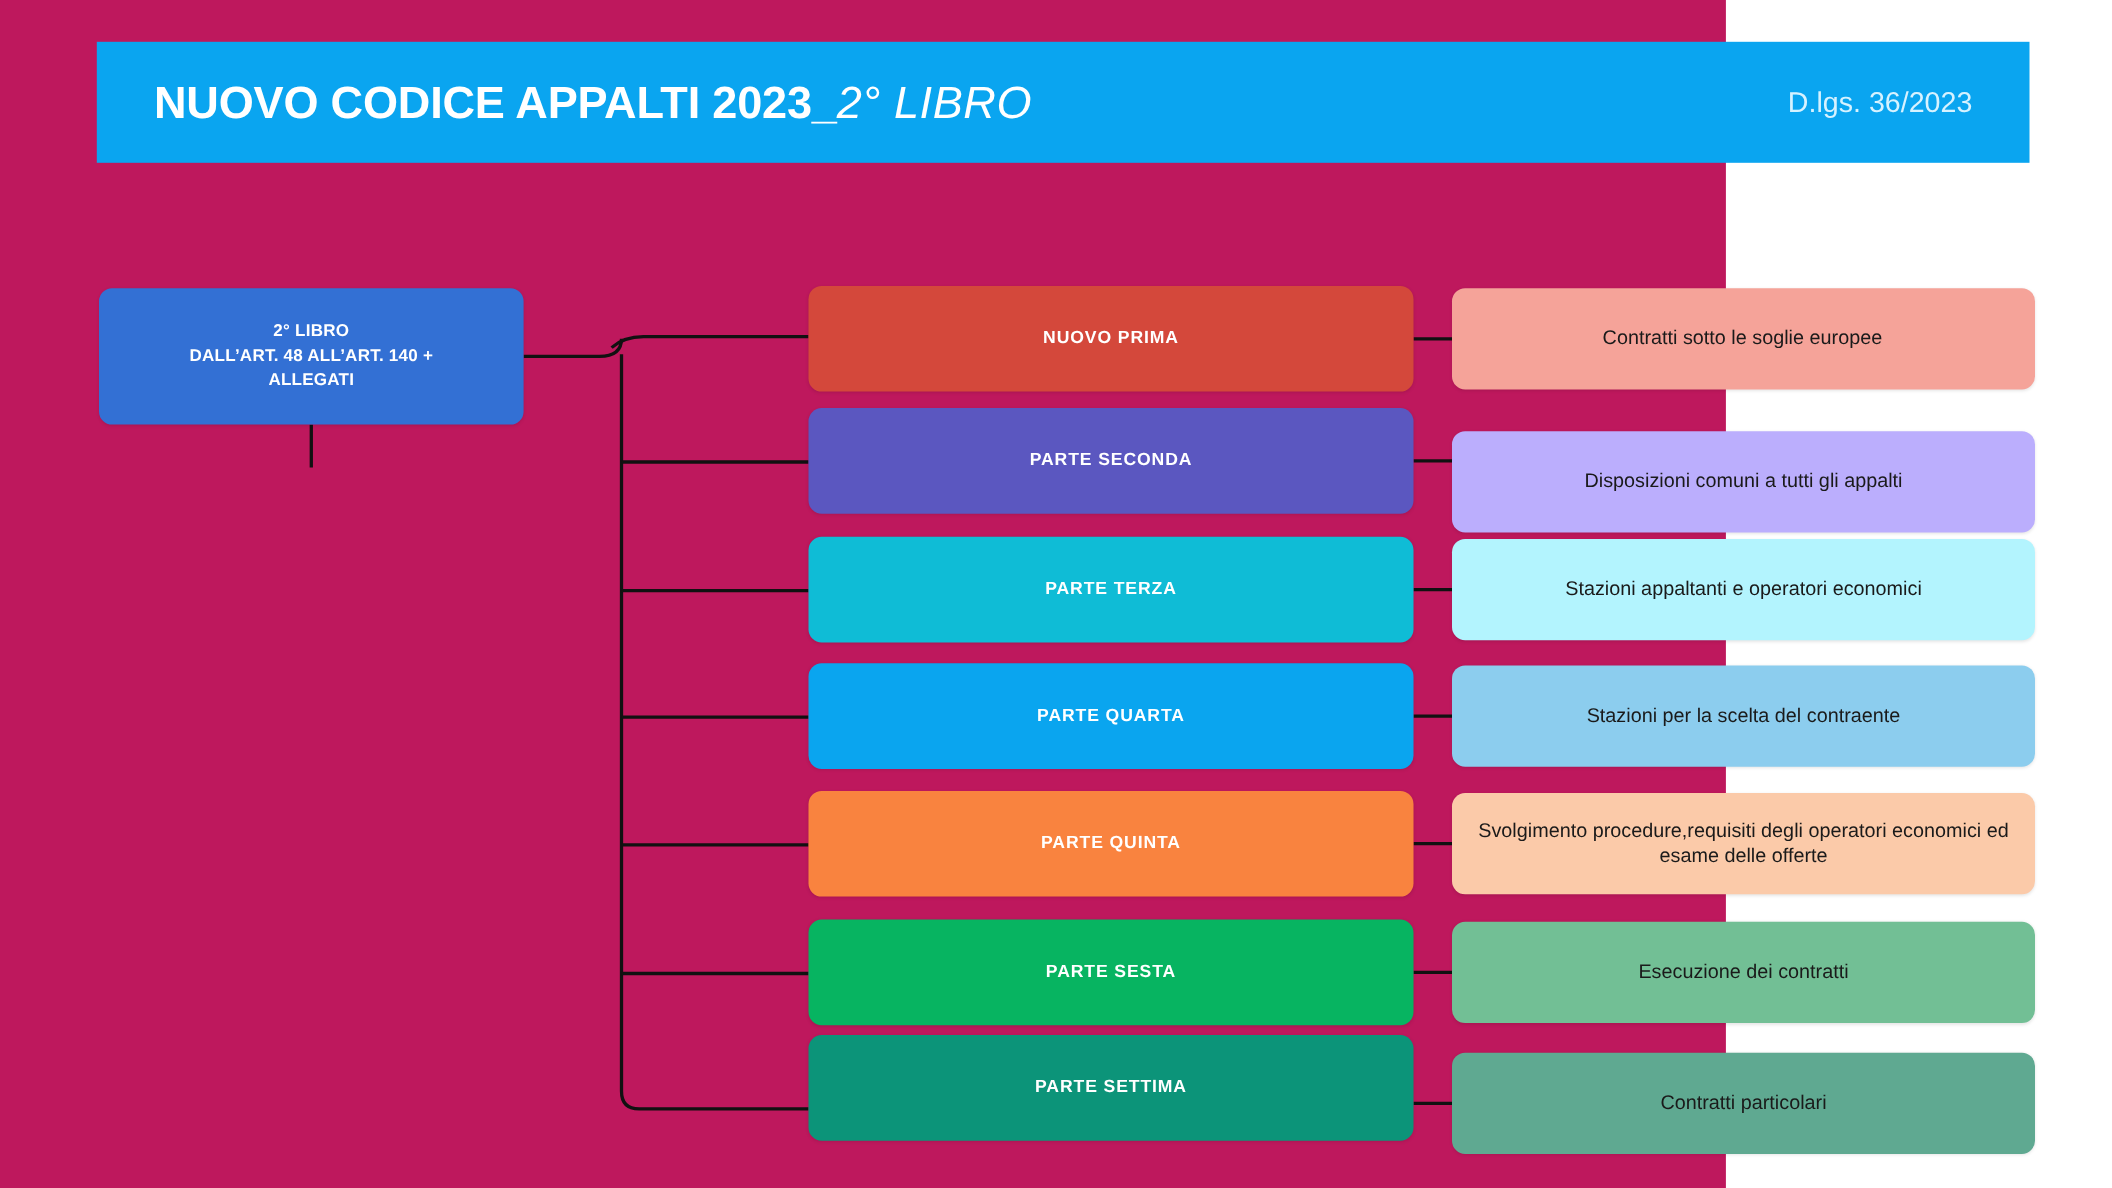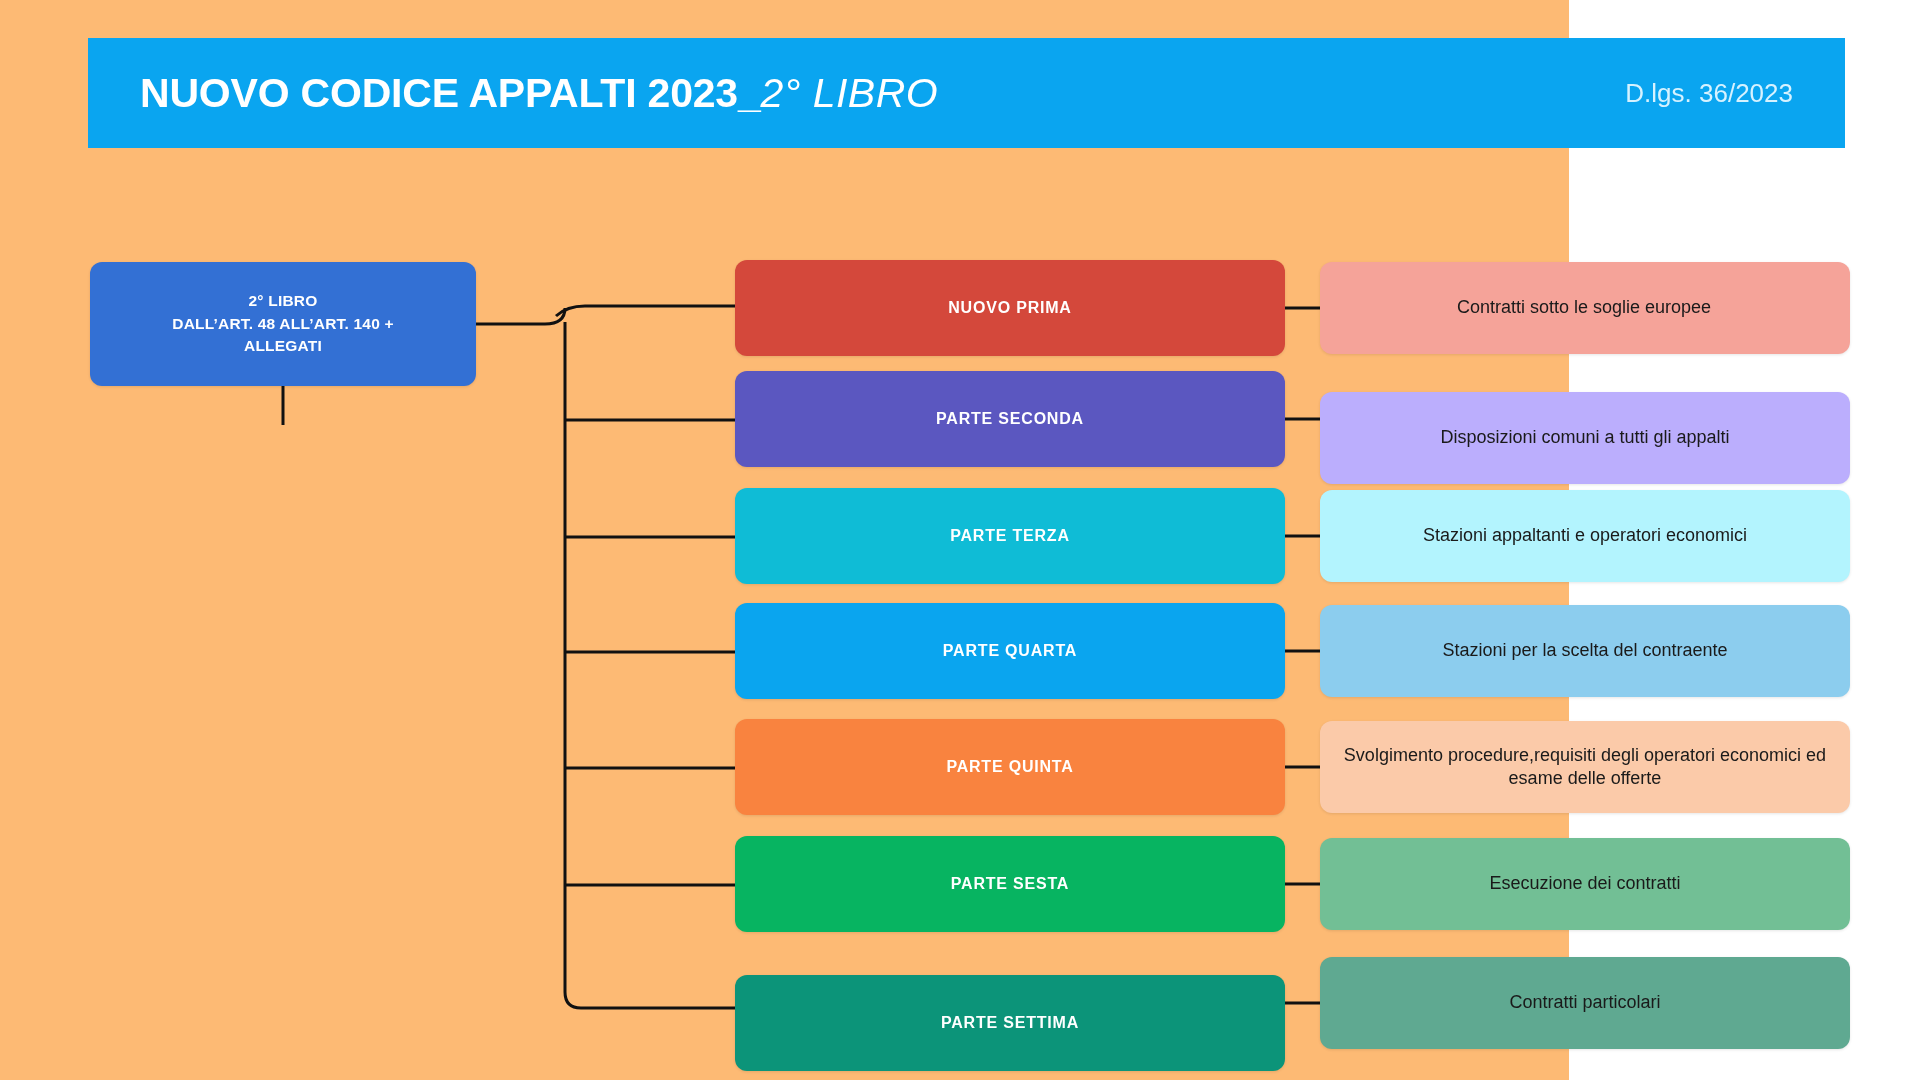--- a/index.html
+++ b/index.html
@@ -6,21 +6,21 @@
   * { box-sizing: border-box; margin: 0; padding: 0; }
   html, body {
     width: 1920px; height: 1080px;
     background: #ffffff;
     font-family: "Liberation Sans", sans-serif;
     overflow: hidden;
   }
   #stage {
     position: relative;
     width: 1569px; height: 1080px;
-    background: #fdba74;
+    background: #be185d;
   }
 
   
   .titlebar {
     position: absolute;
     left: 88px; top: 38px;
     width: 1757px; height: 110px;
     background: #0aa5f0;
     display: flex;
     align-items: center;
@@ -183,21 +183,21 @@
       </div>
       <div class="node desc" style="top: 721px; background: rgb(251, 202, 169);">
         <span>Svolgimento procedure,requisiti degli operatori economici ed esame delle offerte</span>
       </div>
       <div class="node part" style="top: 836px; background: rgb(7, 180, 97);">
         <span>PARTE SESTA</span>
       </div>
       <div class="node desc" style="top: 838px; background: rgb(114, 191, 149);">
         <span>Esecuzione dei contratti</span>
       </div>
-      <div class="node part" style="top: 975px; background: rgb(12, 148, 121);">
+      <div class="node part" style="top: 941px; background: rgb(12, 148, 121);">
         <span>PARTE SETTIMA</span>
       </div>
       <div class="node desc" style="top: 957px; background: rgb(95, 169, 145);">
         <span>Contratti particolari</span>
       </div>
     </div>
 
 </div>
 
 </body></html>

